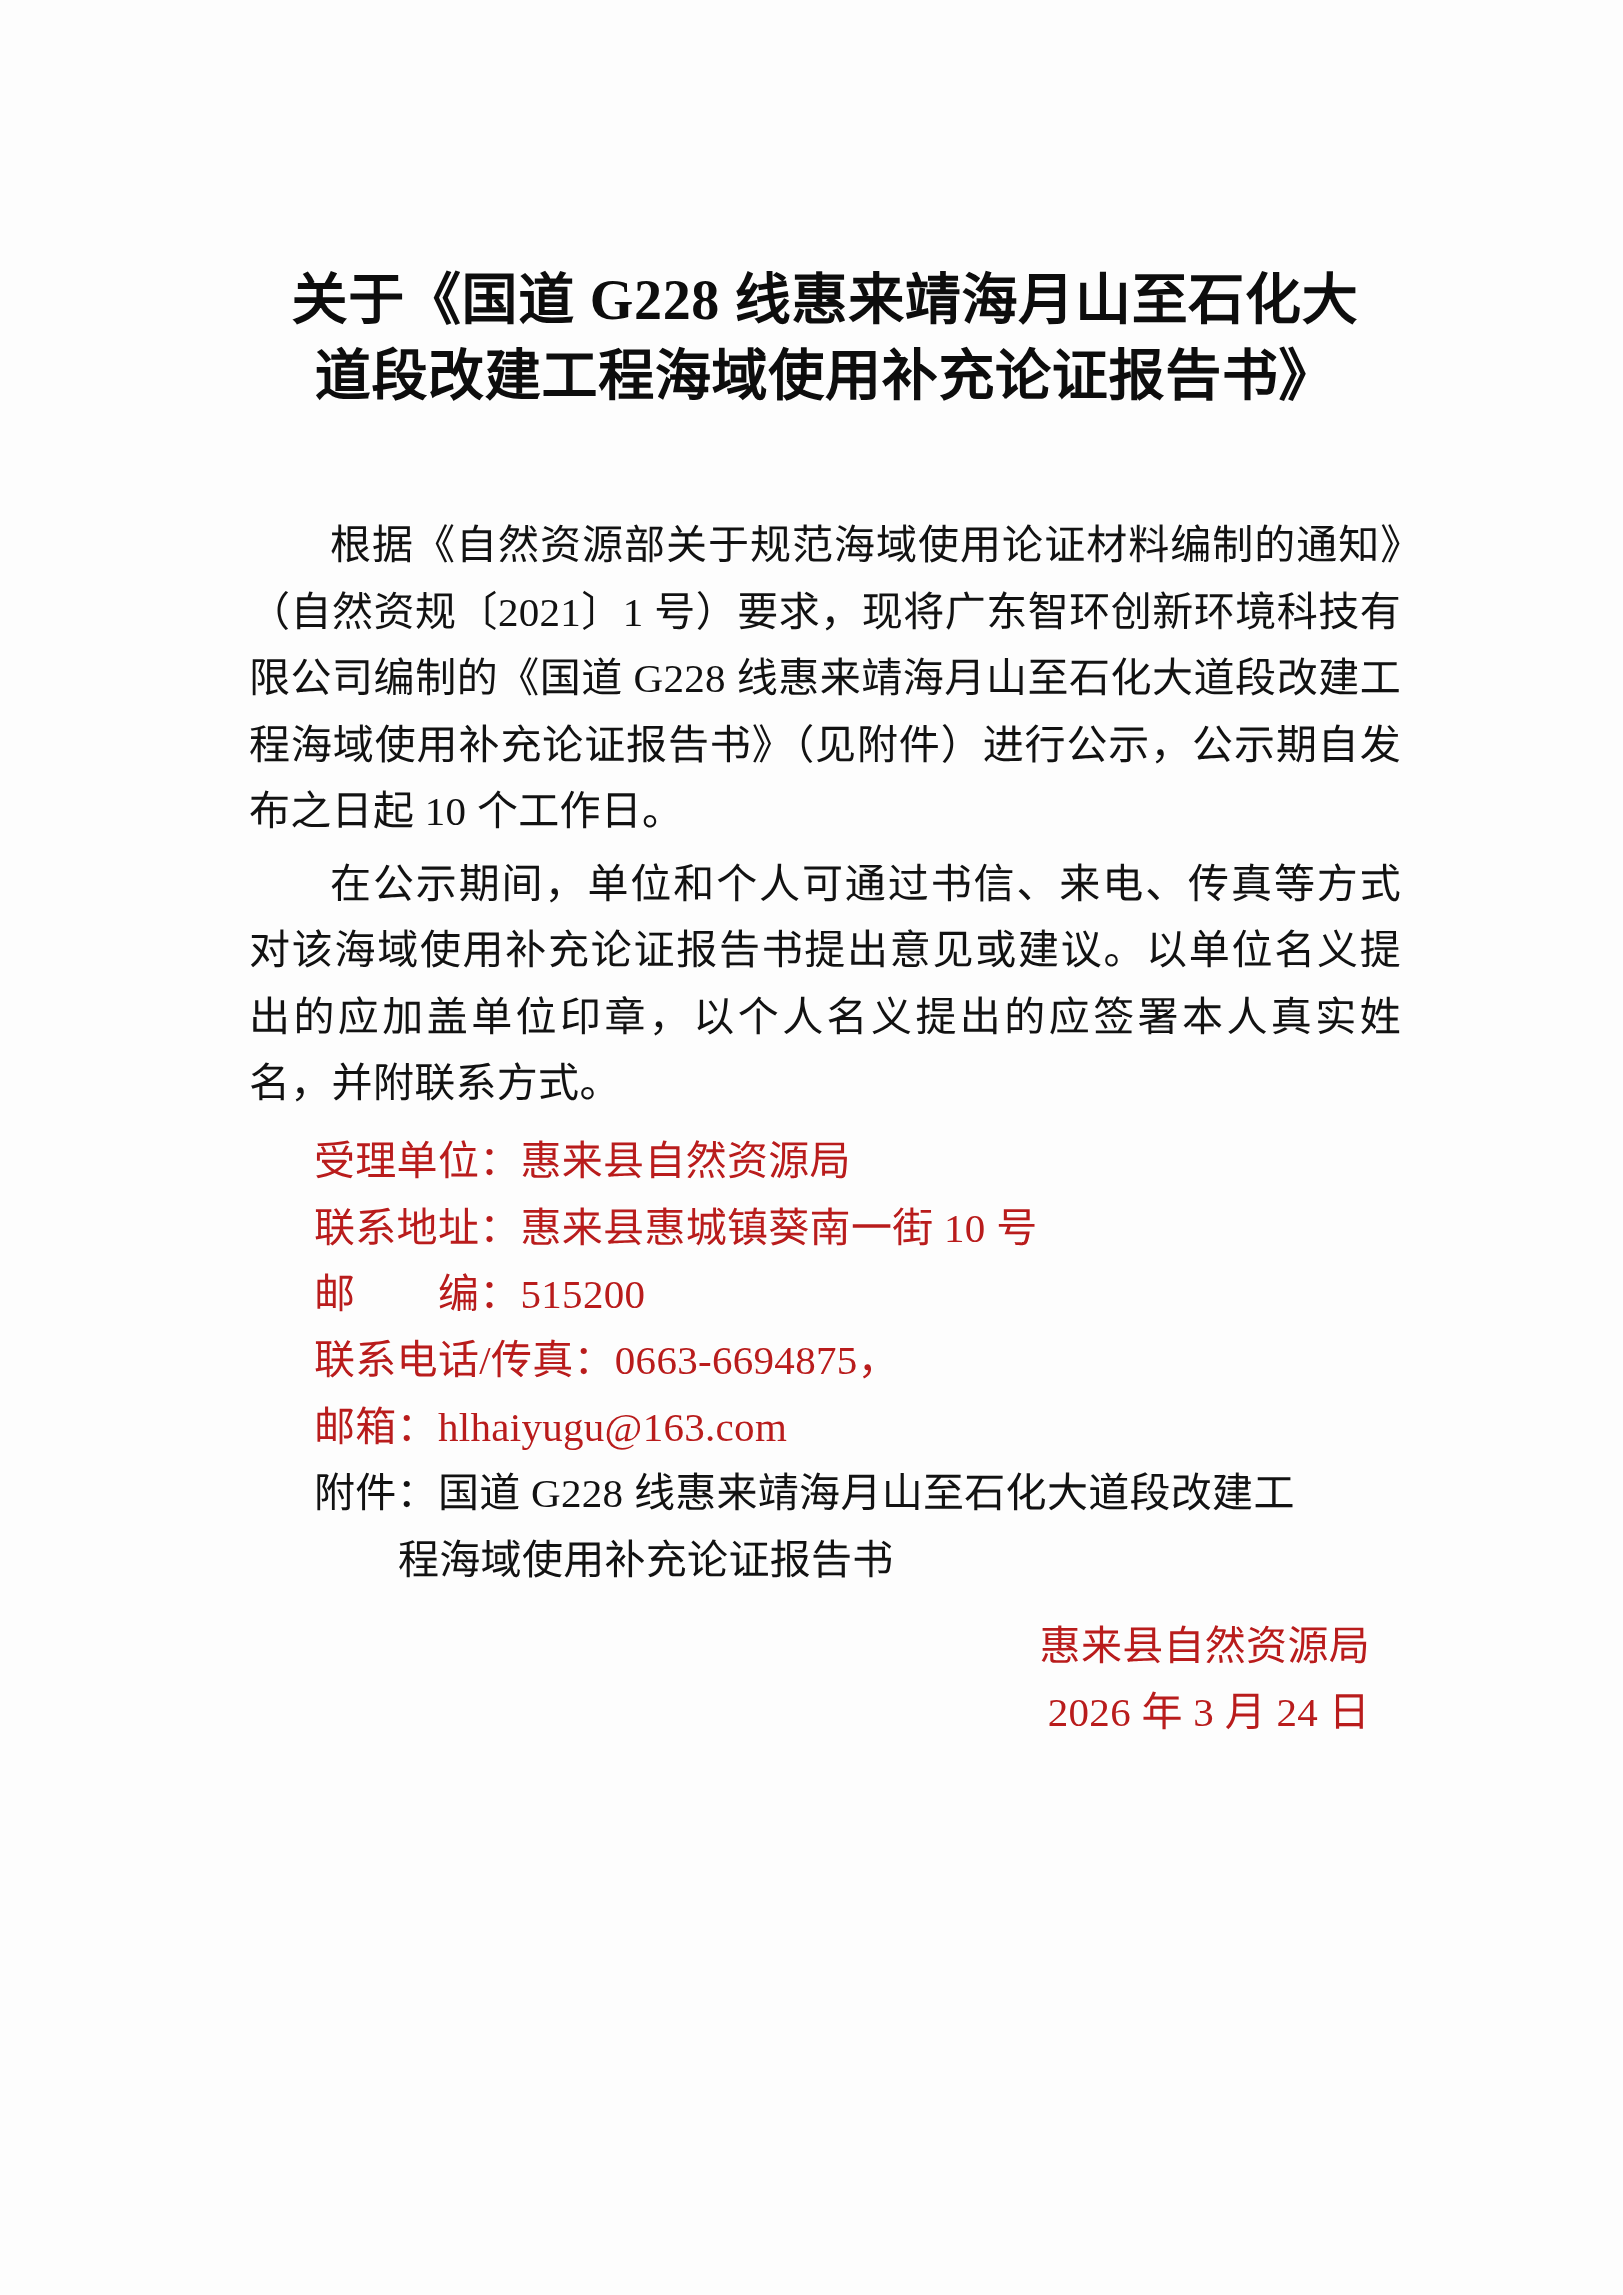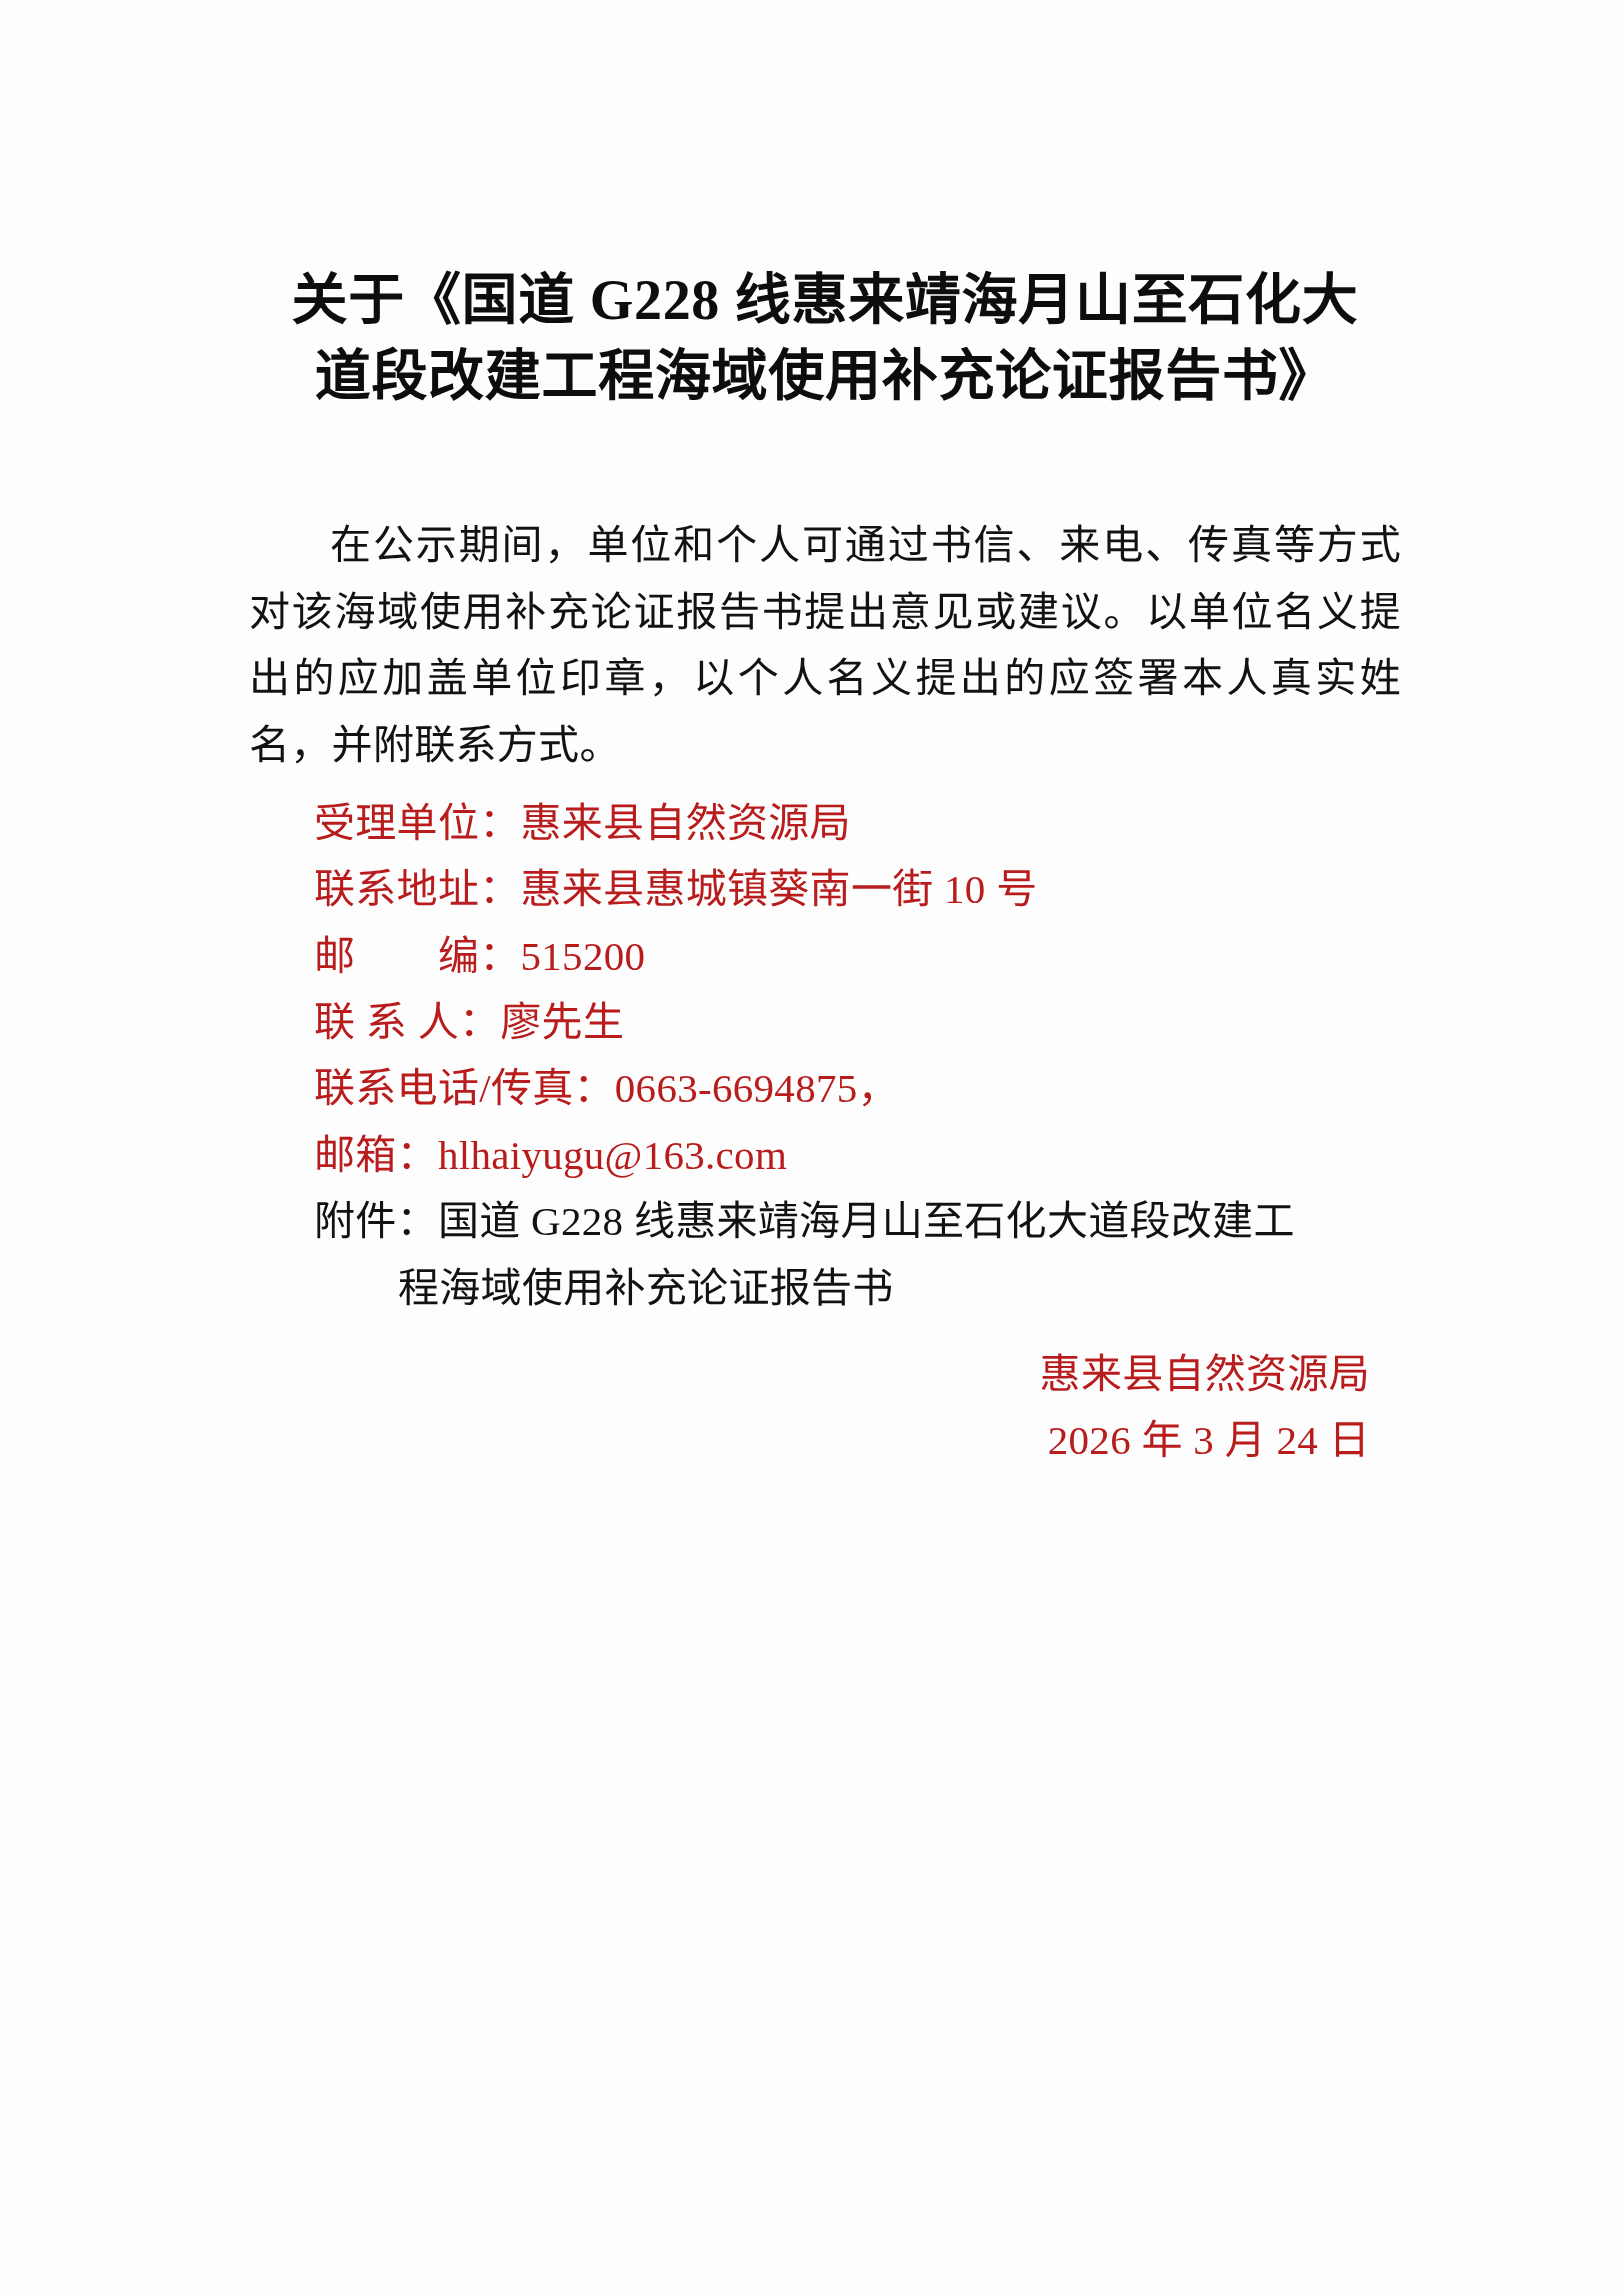--- a/index.html
+++ b/index.html
@@ -111,27 +111,27 @@
 <div class="page">
   <div class="content">
 
     <h1 class="doc-title">
       <span class="line">关于《国道 G228 线惠来靖海月山至石化大</span>
       <span class="line">道段改建工程海域使用补充论证报告书》</span>
     </h1>
 
     <div class="body-block">
 
+      <p class="para indent">根据《自然资源部关于规范海域使用论证材料编制的通知》（自然资规〔2021〕1 号）要求，现将广东智环创新环境科技有限公司编制的《国道 G228 线惠来靖海月山至石化大道段改建工程海域使用补充论证报告书》（见附件）进行公示，公示期自发布之日起 10 个工作日。</p>
       <p class="para indent">在公示期间，单位和个人可通过书信、来电、传真等方式对该海域使用补充论证报告书提出意见或建议。以单位名义提出的应加盖单位印章，以个人名义提出的应签署本人真实姓名，并附联系方式。</p>
 
       <div class="info-list">
         <p class="info-line">受理单位：惠来县自然资源局</p>
         <p class="info-line">联系地址：惠来县惠城镇葵南一街 10 号</p>
         <p class="info-line">邮　　编：515200</p>
-        <p class="info-line">联 系 人：廖先生</p>
         <p class="info-line">联系电话/传真：0663-6694875，</p>
         <p class="info-line">邮箱：hlhaiyugu@163.com</p>
       </div>
 
       <p class="attach-line">附件：国道 G228 线惠来靖海月山至石化大道段改建工</p>
       <p class="attach-cont">程海域使用补充论证报告书</p>
 
       <div class="sign-block">
         <p class="sign-line">惠来县自然资源局</p>
         <p class="sign-line">2026 年 3 月 24 日</p>

